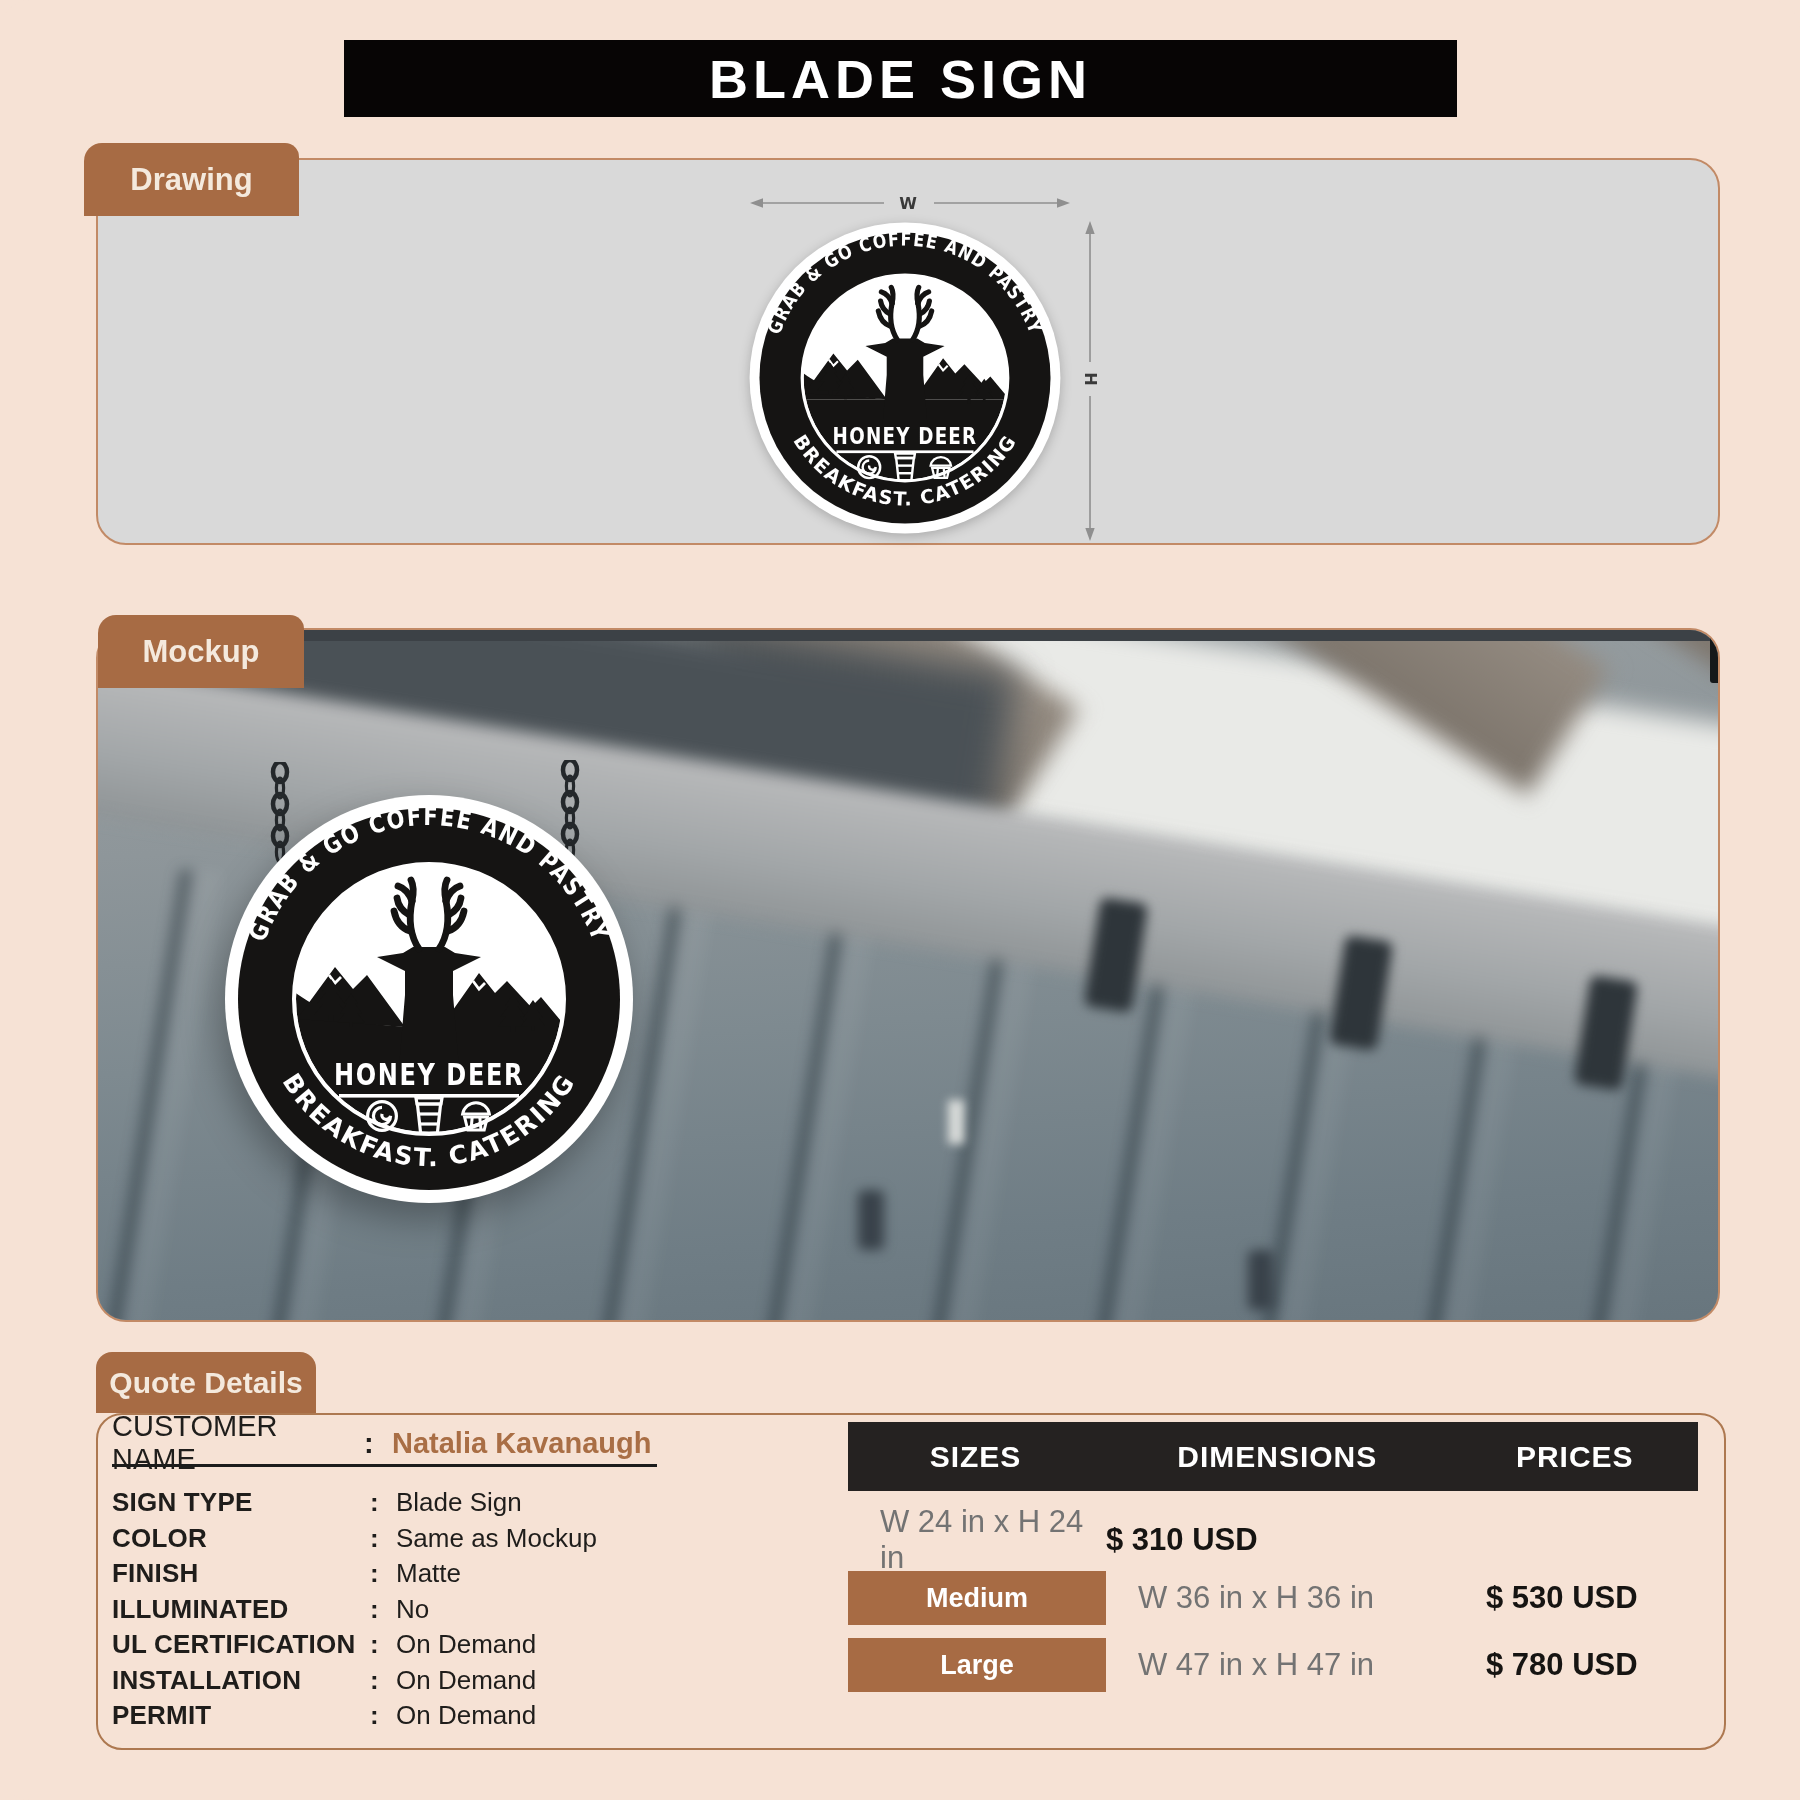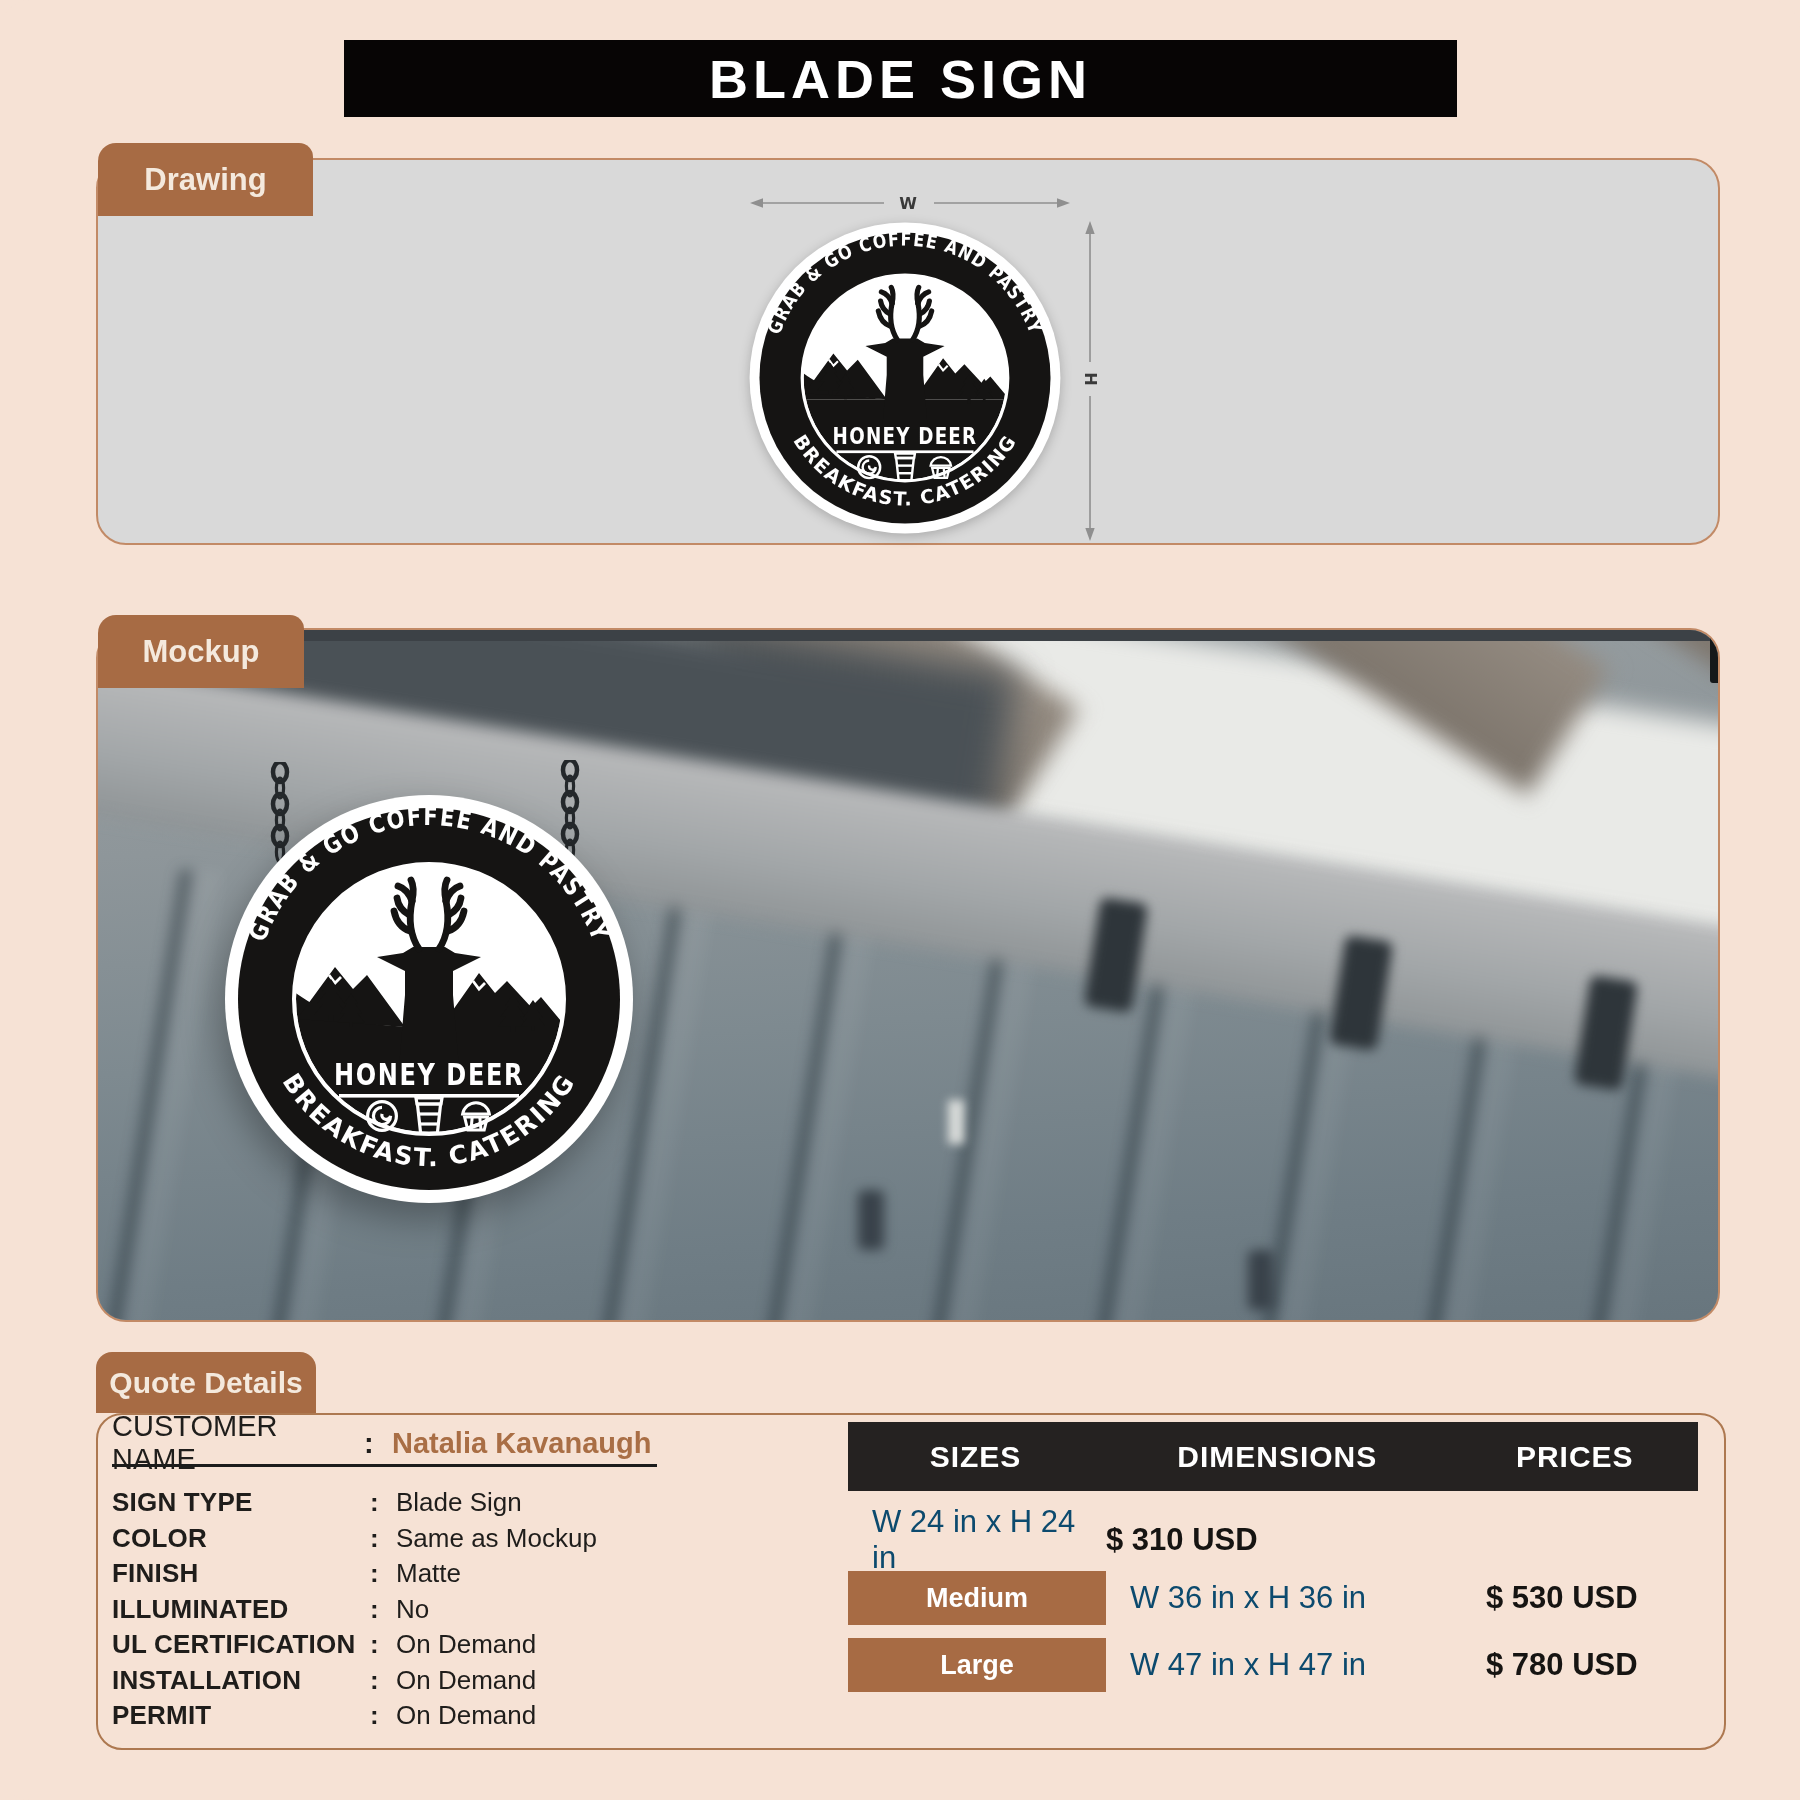--- a/index.html
+++ b/index.html
@@ -12,21 +12,21 @@
              display:flex;align-items:center;justify-content:center;}
   .title-bar span{color:#ffffff;font-size:54px;font-weight:bold;letter-spacing:5px;}
 
   
   .tab{background:#a76b44;border-radius:18px 14px 0 0;display:flex;align-items:center;
        justify-content:center;color:#f4e9dd;font-weight:bold;font-size:31px;z-index:6;}
 
   
   .drawing-panel{left:96px;top:158px;width:1624px;height:387px;background:#d9d9d9;
                  border:2px solid #c28a66;border-radius:30px;box-sizing:border-box;}
-  .tab-drawing{left:98px;top:143px;width:215px;height:73px;}
+  .tab-drawing{left:84px;top:143px;width:215px;height:73px;}
   .logo-draw{left:745px;top:218px;filter:drop-shadow(0 3px 6px rgba(0,0,0,.22));}
   .dim-svg{left:96px;top:158px;}
 
   
   .mockup-box{left:96px;top:628px;width:1624px;height:694px;border:2px solid #c28a66;
               border-radius:30px;overflow:hidden;box-sizing:border-box;background:#87939a;}
   .tab-mockup{left:98px;top:615px;width:206px;height:73px;}
   .mock-bg{position:absolute;left:-30px;top:-30px;right:-30px;bottom:-30px;overflow:hidden;}
   .mock-bg > div{position:absolute;}
   .m-wall{left:0;top:0;right:0;bottom:0;
@@ -81,21 +81,21 @@
   .drow .val{font-size:26px;padding-left:4px;}
 
   
   .ptable{left:848px;top:1422px;width:850px;}
   .phead{height:69px;background:#252221;display:grid;grid-template-columns:30% 41% 29%;
          align-items:center;text-align:center;color:#ffffff;font-size:30px;font-weight:bold;letter-spacing:1px;}
   .prow{display:grid;grid-template-columns:258px 380px auto;align-items:center;height:54px;margin-top:13px;}
   .prow:first-of-type{margin-top:16px;}
   .chip{background:#a76b44;color:#fff;font-size:27px;font-weight:bold;height:54px;
         display:flex;align-items:center;justify-content:center;}
-  .pdim{font-size:31px;padding-left:24px;color:#0c4a6e;}
+  .pdim{font-size:31px;padding-left:24px;color:#737373;margin-left:8px;}
   .pprice{font-size:31px;font-weight:bold;color:#161412;}
 
   
   .lg-arc{font-family:"DejaVu Sans","Liberation Sans",sans-serif;font-weight:bold;
           font-size:12.5px;fill:#ffffff;letter-spacing:1px;}
   .lg-name{font-family:"DejaVu Sans","Liberation Sans",sans-serif;font-weight:bold;
            font-size:15px;fill:#ffffff;letter-spacing:1px;text-anchor:middle;}
   .dim-line{stroke:#8f8f8f;stroke-width:1.6;}
   .dim-text{font-family:"DejaVu Sans",sans-serif;font-size:16px;font-weight:bold;fill:#3a3a3a;text-anchor:middle;}
 </style>

